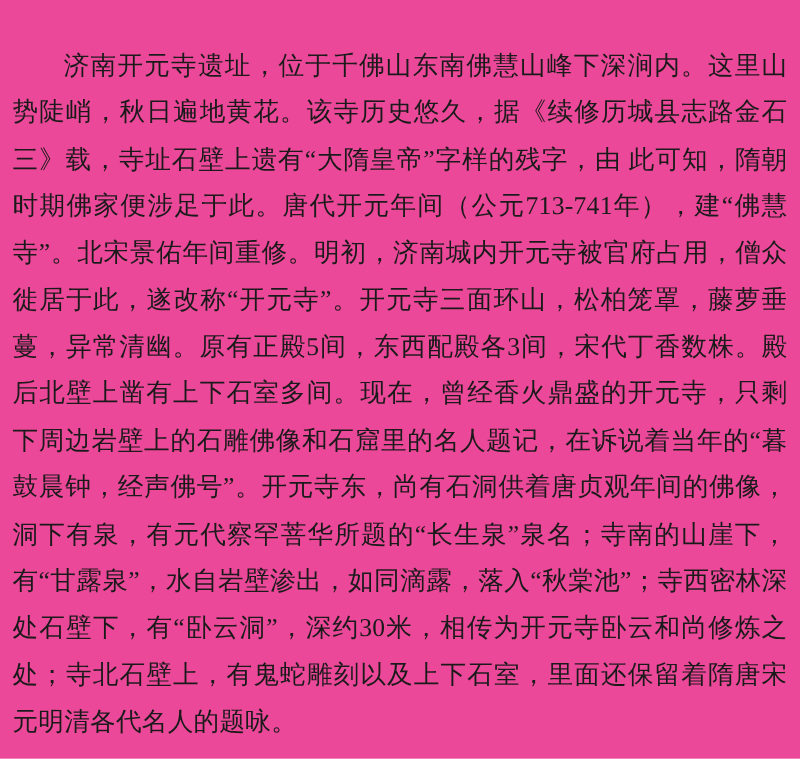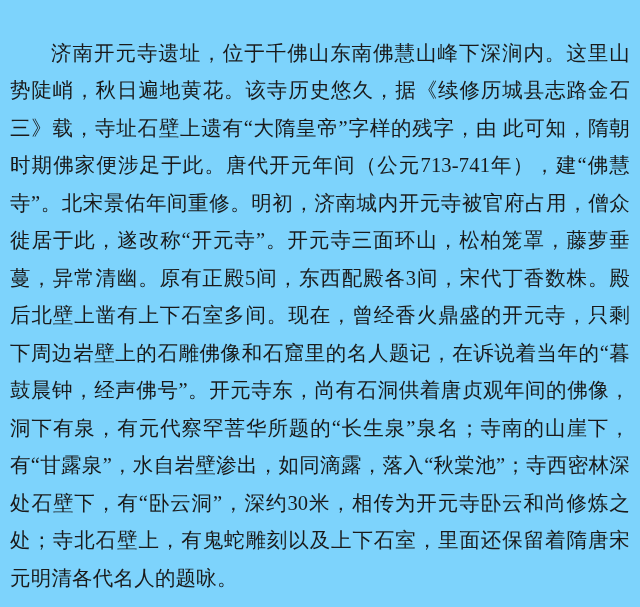--- a/index.html
+++ b/index.html
@@ -11,21 +11,21 @@
     height: 607px;
     background: #ffffff;
     font-family: "Liberation Serif", "DejaVu Serif", serif;
     overflow: hidden;
   }
   .page {
     box-sizing: border-box;
     width: 640px;
     height: 607px;
     padding: 14px 10px 10px 10px;
-    background: #7dd3fc;
+    background: #ec4899;
   }
   .article-body {
     font-size: 20.5px;
     line-height: 37.5px;
     color: #1a1a1a;
     text-align: justify;
     text-justify: inter-ideograph;
     text-indent: 2em;
     letter-spacing: 0.2px;
     word-break: break-all;

